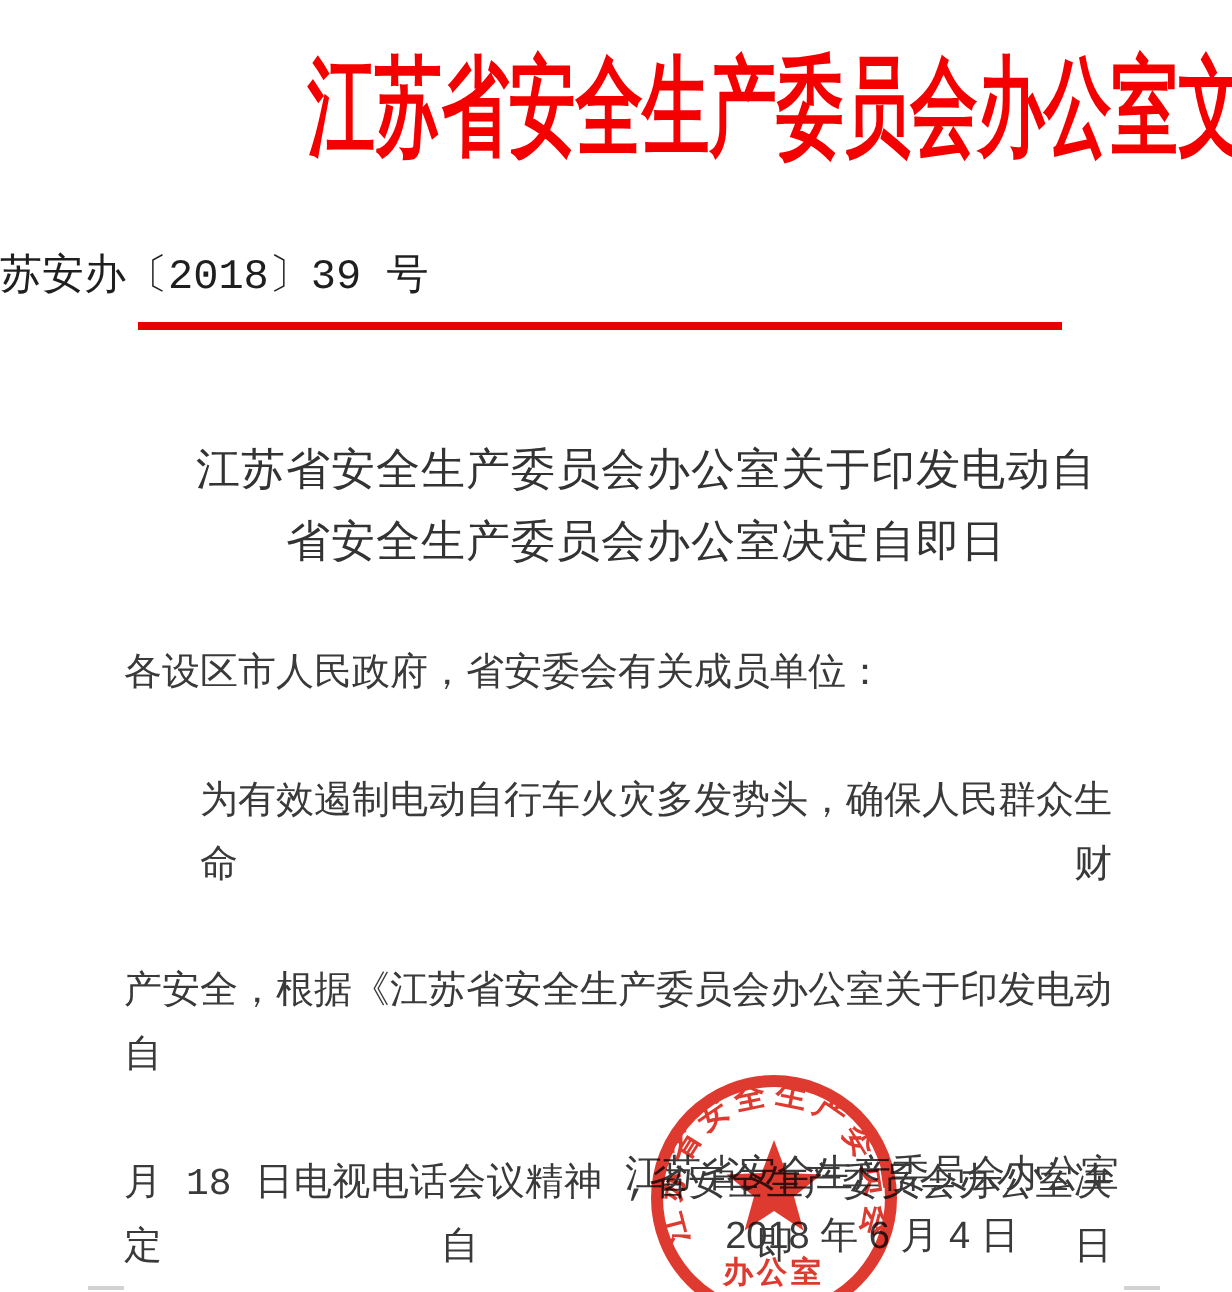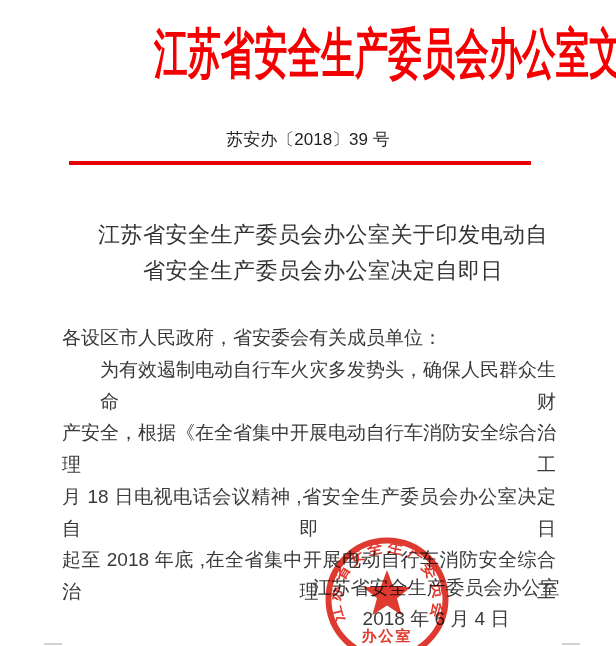--- a/index.html
+++ b/index.html
@@ -37,25 +37,25 @@
     display: inline-block;
     transform: scaleX(0.62);
     transform-origin: center;
   }
   
   .doc-number {
     position: absolute;
     top: 129px;
     left: 0;
     width: 100%;
-    text-align: center;
+    text-align: left;
     color: var(--number_dark);
-    font-size: 17px;
+    font-size: 21px;
     line-height: 22px;
-    font-family: Liberation Sans, sans-serif;
+    font-family: Liberation Mono, monospace;
   }
   
   .red-rule {
     position: absolute;
     top: 161px;
     left: 69px;
     width: 462px;
     height: 4px;
     background: var(--rule_red);
   }
@@ -76,22 +76,22 @@
   
   .body-text {
     position: absolute;
     top: 322px;
     left: 62px;
     width: 494px;
     color: var(--text_dark);
     font-size: 19px;
     line-height: 31.75px;
   }
-  .bline { white-space: nowrap; }
-  .bline.fill { text-align: justify; text-align-last: justify; white-space: normal; }
+  .bline { white-space: nowrap; font-family: Liberation Mono, monospace; }
+  .bline.fill { text-align: justify; text-align-last: justify; white-space: normal; margin-top: 32px; }
   .bline.indent { padding-left: 38px; }
   
   .signature-block {
     position: absolute;
     top: 572px;
     right: 54px;
     width: 252px;
     text-align: center;
     color: var(--text_dark);
     font-size: 19px;
@@ -139,21 +139,21 @@
   <div class="red-rule"></div>
 
   <div class="doc-title">
     <div>江苏省安全生产委员会办公室关于印发电动自</div>
     <div>省安全生产委员会办公室决定自即日</div>
   </div>
 
   <div class="body-text">
     <div class="bline">各设区市人民政府，省安委会有关成员单位：</div>
     <div class="bline fill indent">为有效遏制电动自行车火灾多发势头，确保人民群众生命财</div>
-    <div class="bline fill">产安全，根据《在全省集中开展电动自行车消防安全综合治理工</div>
+    <div class="bline fill">产安全，根据《江苏省安全生产委员会办公室关于印发电动自</div>
     <div class="bline fill">月 18 日电视电话会议精神 ,省安全生产委员会办公室决定自即日</div>
     <div class="bline fill">起至 2018 年底 ,在全省集中开展电动自行车消防安全综合治理工</div>
 
   </div>
 
   <div class="signature-block">
     <div>江苏省安全生产委员会办公室</div>
     <div>2018 年 6 月 4 日</div>
   </div>
 

